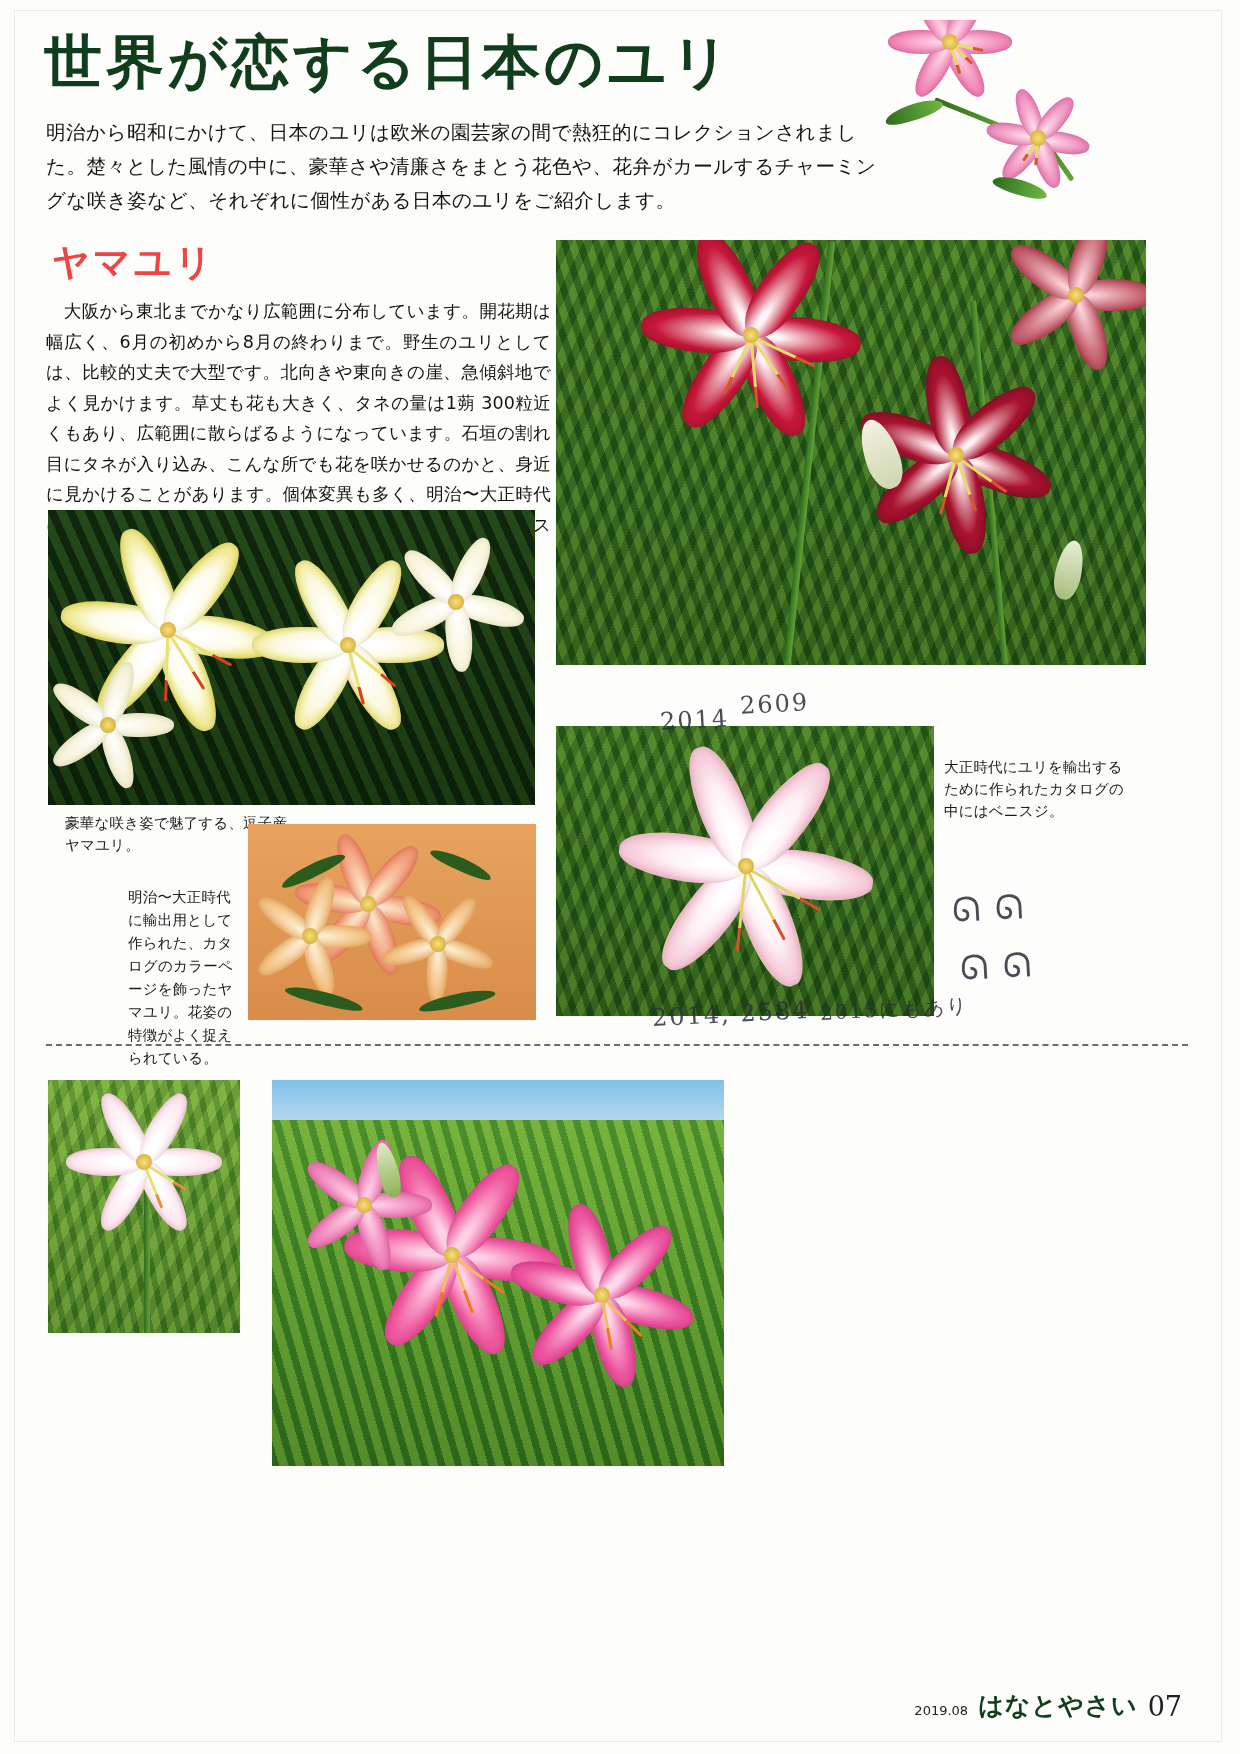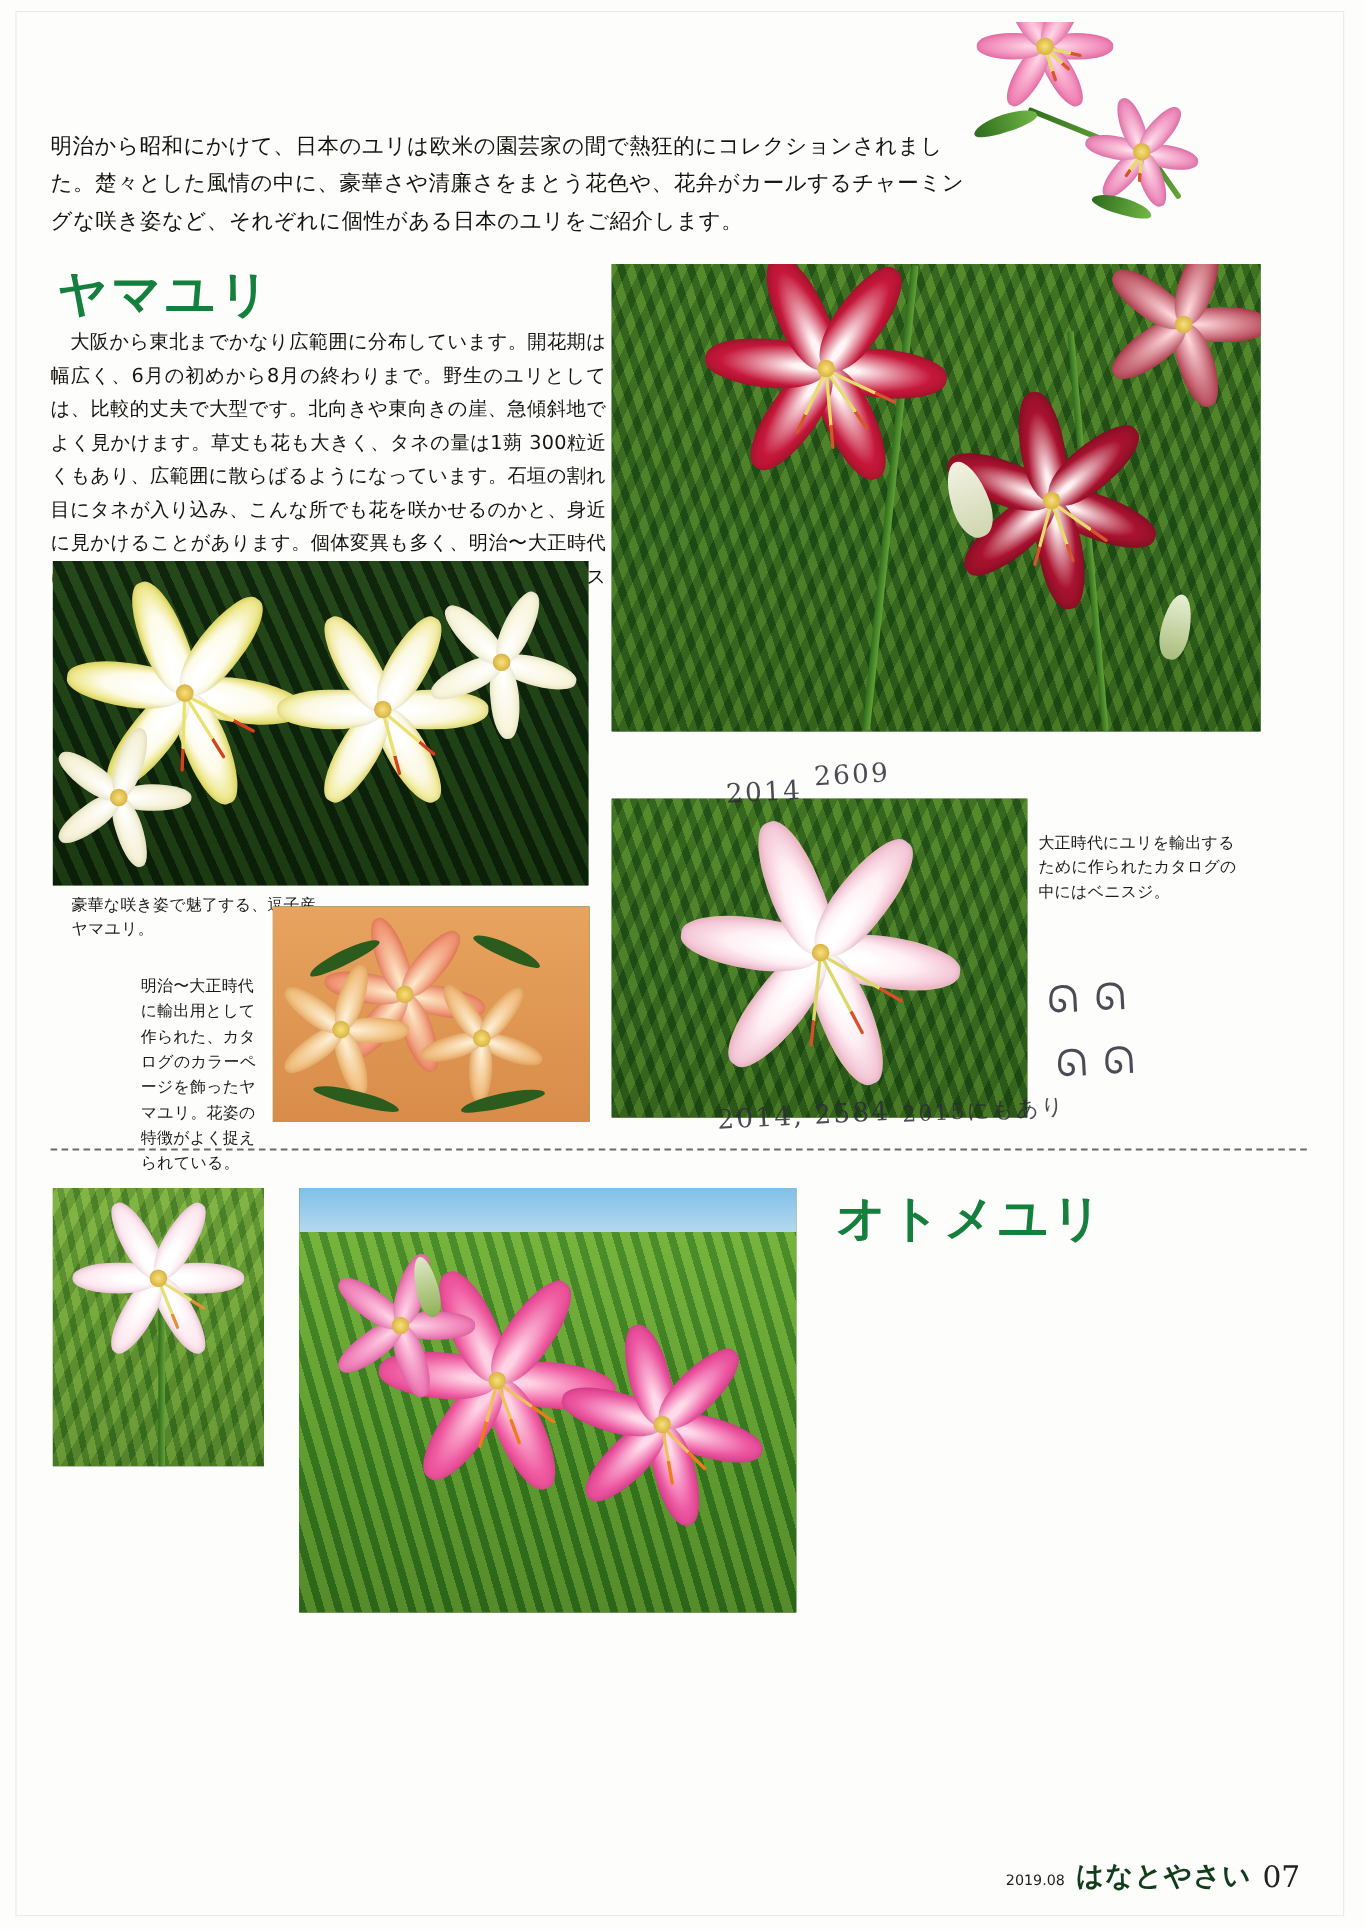--- a/index.html
+++ b/index.html
@@ -44,23 +44,23 @@
   .cap {
     position:absolute; font-size:14.5px; line-height:22px; color:#1a1a1a;
     letter-spacing:0.2px;
   }
 
   
   .sec-head {
     position:absolute;
     font-family:"DejaVu Serif", serif;
     font-weight:bold;
-    font-size:45px;
+    font-size:37px;
     letter-spacing:3px;
-    color:#15803d;
+    color:#ef4444;
     white-space:nowrap;
     text-align:right;
   }
   .body-text {
     position:absolute;
     font-size:17.5px; line-height:30.5px; color:#14130f;
     letter-spacing:0.2px;
     text-align:justify;
   }
 
@@ -144,20 +144,21 @@
   .catalog{
     position:absolute; inset:0;
     background:linear-gradient(180deg,#e7a35f,#d98c49);
   }
 </style>
 </head>
 <body>
 
 <div class="page">
 
+  <div class="title">世界が恋する日本のユリ</div>
 
   <div class="photo" style="left:880px; top:20px; width:250px; height:180px; background:transparent;">
     <div class="stem" style="left:52px; top:92px; width:80px; height:5px; transform:rotate(22deg);"></div>
     <div class="stem" style="left:120px; top:120px; width:92px; height:5px; transform:rotate(55deg);"></div>
     <div class="lily" style="left:70px; top:22px; width:0; height:0; --pl:62px; --pw:24px;">
       <div class="petal" style="transform:rotate(0deg);   background:radial-gradient(ellipse at 20% 50%,#ffd7e6,#e8549b);"></div>
       <div class="petal" style="transform:rotate(60deg);  background:radial-gradient(ellipse at 20% 50%,#ffd7e6,#e8549b);"></div>
       <div class="petal" style="transform:rotate(120deg); background:radial-gradient(ellipse at 20% 50%,#ffd7e6,#e8549b);"></div>
       <div class="petal" style="transform:rotate(180deg); background:radial-gradient(ellipse at 20% 50%,#ffd7e6,#e8549b);"></div>
       <div class="petal" style="transform:rotate(240deg); background:radial-gradient(ellipse at 20% 50%,#ffd7e6,#e8549b);"></div>
@@ -328,21 +329,20 @@
   <div class="hand" style="left:952px; top:888px; font-size:34px;">ᘏ ᘏ</div>
   <div class="hand" style="left:960px; top:946px; font-size:34px;">ᘏ ᘏ</div>
 
   <div class="hand" style="left:660px; top:706px;">2014</div>
   <div class="hand" style="left:740px; top:690px;">2609</div>
   <div class="hand" style="left:652px; top:1000px;">2014, 2584</div>
   <div class="hand" style="left:820px; top:996px; font-size:20px;">2015にもあり</div>
 
   <div class="divider"></div>
 
-  <div class="sec-head" style="left:760px; top:1078px;">オトメユリ</div>
 
   <div class="photo" style="left:48px; top:1080px; width:192px; height:253px;">
     <div class="leafbg light"></div>
     <div class="stem" style="left:96px; top:70px; width:6px; height:185px;"></div>
     <div class="lily" style="left:96px; top:82px; --pl:78px; --pw:28px;">
       <div class="petal" style="transform:rotate(0deg);   background:radial-gradient(ellipse at 18% 50%,#ffffff 20%,#fde9f0 60%,#f0b3cc);"></div>
       <div class="petal" style="transform:rotate(60deg);  background:radial-gradient(ellipse at 18% 50%,#ffffff 20%,#fde9f0 60%,#f0b3cc);"></div>
       <div class="petal" style="transform:rotate(120deg); background:radial-gradient(ellipse at 18% 50%,#ffffff 20%,#fde9f0 60%,#f0b3cc);"></div>
       <div class="petal" style="transform:rotate(180deg); background:radial-gradient(ellipse at 18% 50%,#ffffff 20%,#fde9f0 60%,#f0b3cc);"></div>
       <div class="petal" style="transform:rotate(240deg); background:radial-gradient(ellipse at 18% 50%,#ffffff 20%,#fde9f0 60%,#f0b3cc);"></div>

